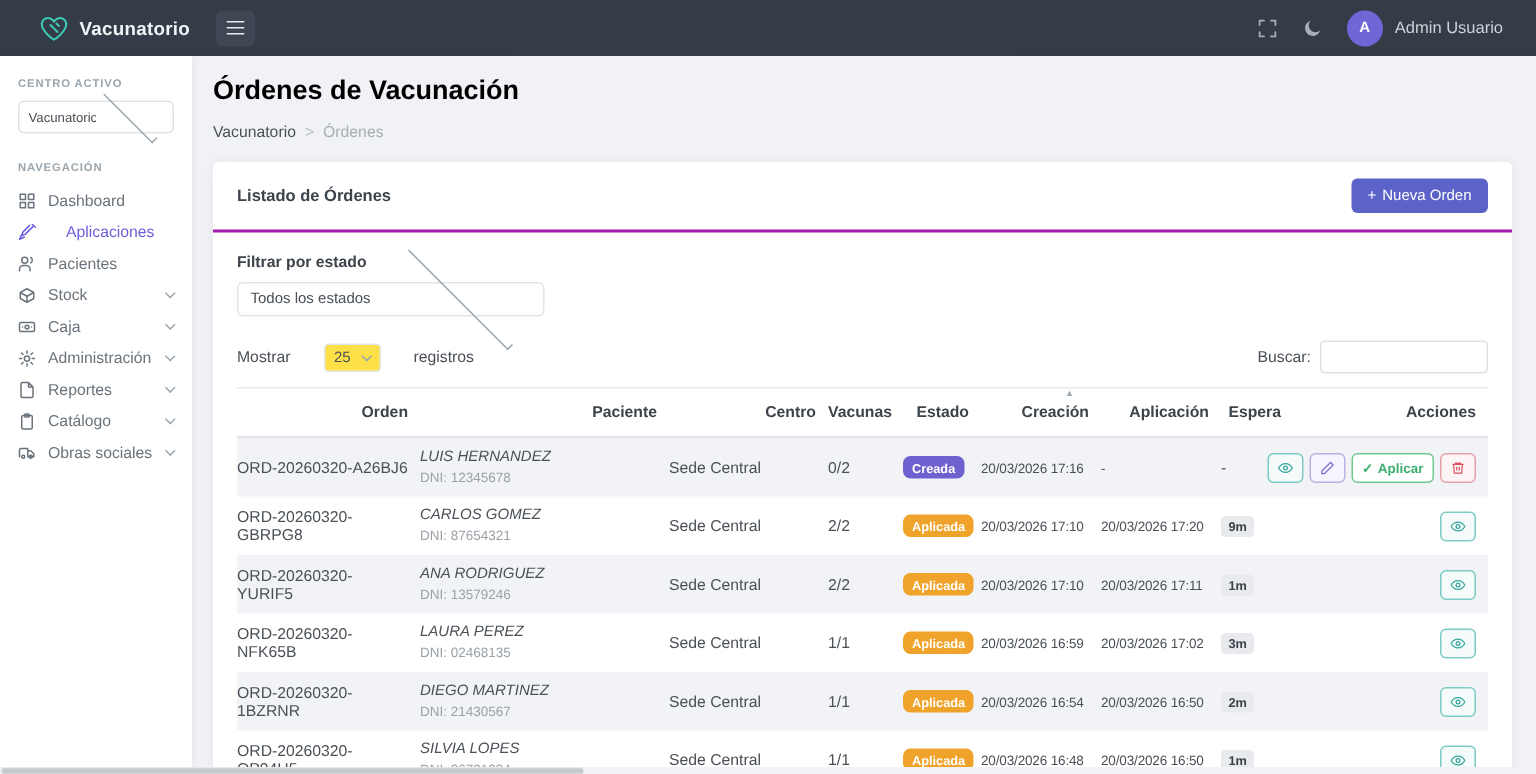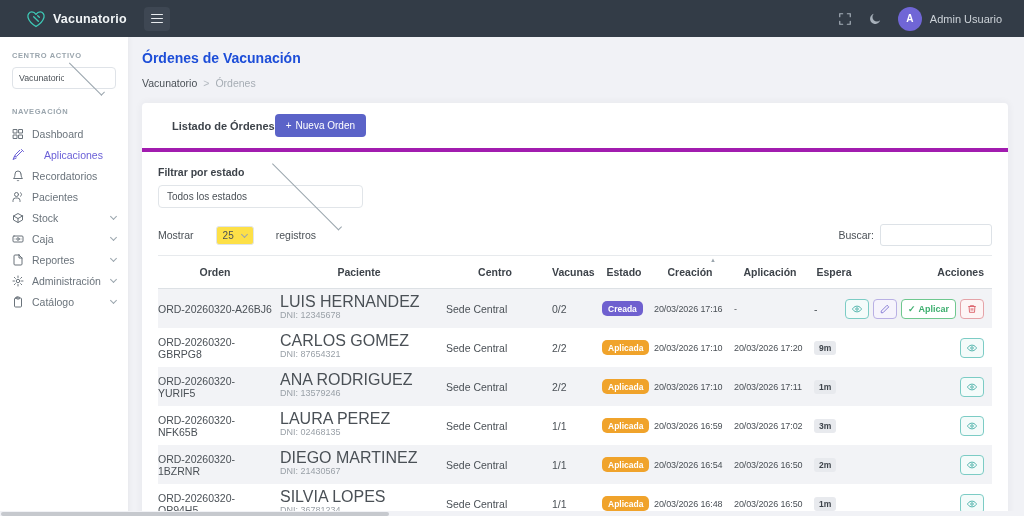--- a/index.html
+++ b/index.html
@@ -24,50 +24,50 @@
   .center-select span { flex:1; white-space:nowrap; overflow:hidden; }
   .chev { width:5px; height:5px; border-right:1.2px solid #9aa5ad; border-bottom:1.2px solid #9aa5ad; transform:rotate(45deg); flex:none; margin-top:-2px; }
   .nav-item { display:flex; align-items:center; gap:8px; padding:4.5px 12px; color:#6a737b; font-size:10.5px; cursor:pointer; }
   .nav-item.active { color:#6a5fd7;gap:20px; }
   .nav-icon { display:flex; align-items:center; color:inherit; }
   .nav-icon svg { width:12px; height:12px; }
   .nav-item .chev { margin-left:auto; }
 
   
   .main { margin-left:128px; margin-top:37px; padding:13px 16px 0 14px; }
-  .page-title { font-size:14px; font-weight:700; color:#1d4ed8; margin-bottom:11px; }
+  .page-title { font-size:18px; font-weight:700; color:#000000; margin-bottom:11px; }
   .breadcrumb { font-size:10.5px; color:#4a5056; margin-bottom:14px; display:flex; gap:6px; align-items:center; }
   .breadcrumb .sep { color:#b4bac0; }
   .breadcrumb .current { color:#a6adb4; }
 
   .card { background:#fff; border-radius:4px; box-shadow:0 0 8px rgba(46,54,68,.06); }
-  .card-head { display:flex; align-items:center; padding:11px 30px; border-bottom:4px solid #a21caf; }
+  .card-head { display:flex; align-items:center; justify-content:space-between; padding:11px 16px; border-bottom:2px solid #a21caf; }
   .card-title { font-size:11px; font-weight:700; color:#3d434a; }
   .btn-primary { background:#5b63c8; color:#fff; border:none; border-radius:4px; font-size:10px; padding:6px 11px; display:flex; align-items:center; gap:4px; cursor:pointer; font-family:inherit; }
   .card-body { padding:14px 16px 0 16px; }
 
   .filter-label { font-size:10.5px; font-weight:600; color:#3d434a; margin-bottom:7px; }
   .select-box { width:205px; border:1px solid #e1e5e9; border-radius:4px; background:#fff; padding:5px 8px; font-size:10px; color:#4a5056; display:flex; align-items:center; cursor:pointer; margin-bottom:16px; text-align:left; }
   .select-box span { flex:1; }
 
   .toolbar { display:flex; align-items:center; justify-content:space-between; margin-bottom:9px; }
   .length-ctl { display:flex; align-items:center; gap:22px; font-size:10.5px; color:#4a5056; }
   .mini-select { border:1px solid #e1e5e9; border-radius:3px; background:#fde047; padding:3px 6px; font-size:10px; color:#4a5056; display:flex; align-items:center; gap:8px; cursor:pointer; }
   .search-ctl { display:flex; align-items:center; gap:6px; font-size:10.5px; color:#4a5056; }
   .search-ctl input { width:112px; height:22px; border:1px solid #dde2e7; border-radius:3px; padding:2px 6px; font-size:10px; font-family:inherit; }
 
   
   table.orders { width:100%; border-collapse:collapse; table-layout:fixed; }
   col.c0{width:122px} col.c1{width:166px} col.c2{width:106px} col.c3{width:50px} col.c4{width:52px} col.c5{width:80px} col.c6{width:80px} col.c7{width:48px} col.c8{width:auto}
-  thead th { text-align:center; font-size:10.5px; font-weight:700; color:#3d434a; padding:10px 8px 10px 0; border-top:1px solid #e7eaed; border-bottom:1px solid #dde1e5; position:relative; }
+  thead th { text-align:right; font-size:10.5px; font-weight:700; color:#3d434a; padding:10px 8px 10px 0; border-top:1px solid #e7eaed; border-bottom:1px solid #dde1e5; position:relative; }
   thead th:last-child { text-align:right; }
   .sort-arrow { position:absolute; top:1px; right:18px; font-size:6px; color:#9aa5ad; }
   tbody td { font-size:10.5px; color:#4a5056; padding:7px 8px 7px 0; vertical-align:middle; }
   tbody tr:nth-child(odd) { background:#f2f3f6; }
-  .pname { font-size:16px; color:#4a5056; line-height:12px; }
+  .pname { font-size:10px; color:#4a5056; line-height:12px;font-style:italic; }
   .pdni { font-size:9px; color:#9aa1a8; line-height:11px; margin-top:2px; }
   .date-cell { font-size:9px; letter-spacing:-.1px; }
   .badge { display:inline-block; color:#fff; font-size:8.5px; font-weight:700; padding:2.5px 6px; border-radius:5px; }
   .espera-pill { display:inline-block; background:#e8eaee; color:#3d434a; font-size:8.5px; font-weight:700; padding:2px 5px; border-radius:3px; }
   .actions-cell { text-align:right; }
   .actions-wrap { display:flex; justify-content:flex-end; gap:4px; }
   .act { height:20px; border-radius:4px; border:1px solid; background:#fff; display:flex; align-items:center; gap:3px; padding:0 6px; font-size:9px; cursor:pointer; font-family:inherit; }
   .act svg { width:10px; height:10px; }
   .act-view { border-color:#7cccc5; color:#35a79d; background:#f4fbfa; }
   .act-edit { border-color:#b9b0e4; color:#7468cf; background:#f6f4fc; }
@@ -142,29 +142,20 @@
   <div class="nav-item active">
     <span class="nav-icon">
           <svg viewBox="0 0 24 24" fill="none" stroke="currentColor" stroke-width="2" stroke-linecap="round" stroke-linejoin="round">
             <path d="M21 3l-3.5 3.5M19 1l4 4M18.5 5.5l-9 9-4.5 1.5L6.5 11.5l9-9M5 14.5L2 21l6.5-3"></path>
           </svg>
         </span>
     <span class="nav-label">Aplicaciones</span>
 
   </div>
 
-  <div class="nav-item">
-    <span class="nav-icon">
-          <svg viewBox="0 0 24 24" fill="none" stroke="currentColor" stroke-width="2" stroke-linecap="round" stroke-linejoin="round">
-            <path d="M18 8a6 6 0 1 0-12 0c0 7-3 9-3 9h18s-3-2-3-9M10.3 21a2 2 0 0 0 3.4 0"></path>
-          </svg>
-        </span>
-    <span class="nav-label">Recordatorios</span>
-
-  </div>
 
   <div class="nav-item">
     <span class="nav-icon">
           <svg viewBox="0 0 24 24" fill="none" stroke="currentColor" stroke-width="2" stroke-linecap="round" stroke-linejoin="round">
             <circle cx="9" cy="7" r="4"></circle>
             <path d="M2 21v-2a5 5 0 0 1 5-5h4a5 5 0 0 1 5 5v2M17 3.5a4 4 0 0 1 0 7"></path>
           </svg>
         </span>
     <span class="nav-label">Pacientes</span>
 
@@ -188,49 +179,60 @@
             <path d="M6 12h.01M18 12h.01"></path>
           </svg>
         </span>
     <span class="nav-label">Caja</span>
     <span class="chev"></span>
   </div>
 
   <div class="nav-item">
     <span class="nav-icon">
           <svg viewBox="0 0 24 24" fill="none" stroke="currentColor" stroke-width="2" stroke-linecap="round" stroke-linejoin="round">
-            <path d="M14 2H6a2 2 0 0 0-2 2v16a2 2 0 0 0 2 2h12a2 2 0 0 0 2-2V8l-6-6zM14 2v6h6"></path>
-          </svg>
-        </span>
-    <span class="nav-label">Reportes</span>
-    <span class="chev"></span>
-  </div>
-
-  <div class="nav-item">
-    <span class="nav-icon">
-          <svg viewBox="0 0 24 24" fill="none" stroke="currentColor" stroke-width="2" stroke-linecap="round" stroke-linejoin="round">
             <circle cx="12" cy="12" r="3.5"></circle>
             <path d="M12 2v3M12 19v3M2 12h3M19 12h3M4.6 4.6l2.1 2.1M17.3 17.3l2.1 2.1M19.4 4.6l-2.1 2.1M6.7 17.3l-2.1 2.1"></path>
           </svg>
         </span>
     <span class="nav-label">Administración</span>
     <span class="chev"></span>
   </div>
 
   <div class="nav-item">
     <span class="nav-icon">
           <svg viewBox="0 0 24 24" fill="none" stroke="currentColor" stroke-width="2" stroke-linecap="round" stroke-linejoin="round">
+            <path d="M14 2H6a2 2 0 0 0-2 2v16a2 2 0 0 0 2 2h12a2 2 0 0 0 2-2V8l-6-6zM14 2v6h6"></path>
+          </svg>
+        </span>
+    <span class="nav-label">Reportes</span>
+    <span class="chev"></span>
+  </div>
+
+  <div class="nav-item">
+    <span class="nav-icon">
+          <svg viewBox="0 0 24 24" fill="none" stroke="currentColor" stroke-width="2" stroke-linecap="round" stroke-linejoin="round">
             <rect x="5" y="4" width="14" height="18" rx="2"></rect>
             <rect x="9" y="2" width="6" height="4" rx="1"></rect>
           </svg>
         </span>
     <span class="nav-label">Catálogo</span>
     <span class="chev"></span>
   </div>
 
+  <div class="nav-item">
+    <span class="nav-icon">
+          <svg viewBox="0 0 24 24" fill="none" stroke="currentColor" stroke-width="2" stroke-linecap="round" stroke-linejoin="round">
+            <path d="M2 17V8a2 2 0 0 1 2-2h9v11M13 9h4l4 4v4h-8"></path>
+            <circle cx="7" cy="17" r="2"></circle>
+            <circle cx="17" cy="17" r="2"></circle>
+          </svg>
+        </span>
+    <span class="nav-label">Obras sociales</span>
+    <span class="chev"></span>
+  </div>
 </nav>
 </aside>
 
 <main class="main">
   <h1 class="page-title">Órdenes de Vacunación</h1>
   <div class="breadcrumb">
     <span>Vacunatorio</span>
     <span class="sep">&gt;</span>
     <span class="current">Órdenes</span>
   </div>

